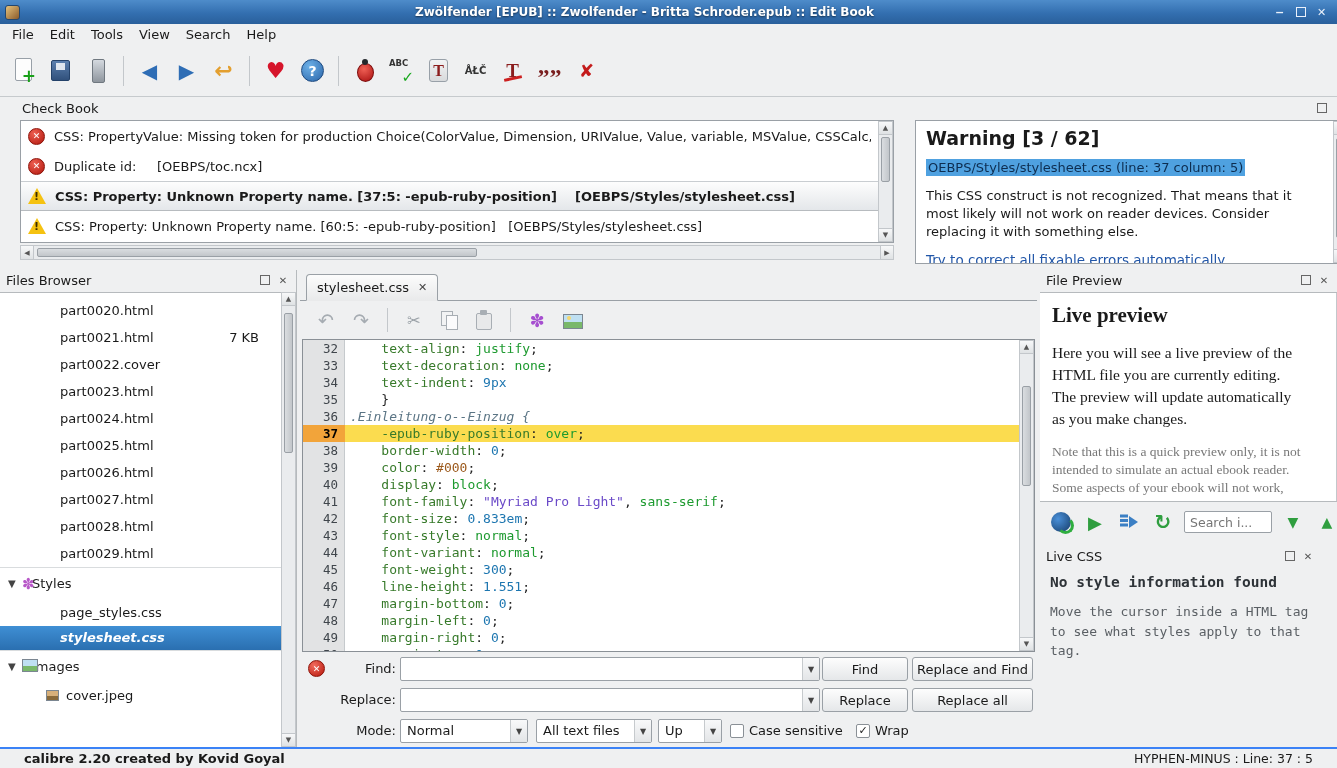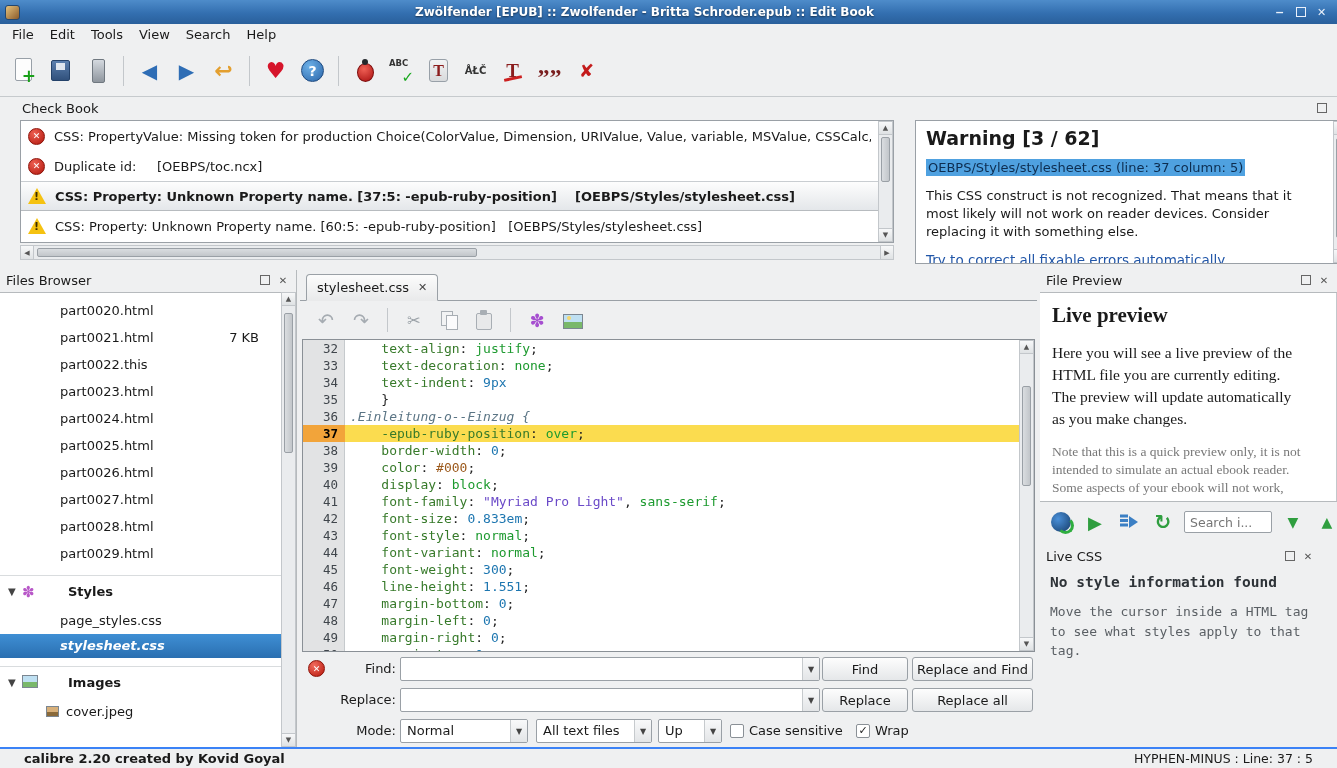--- a/index.html
+++ b/index.html
@@ -124,22 +124,22 @@
   
   .files-panel { position:absolute; left:0; top:270px; width:297px; height:477px;
     border-right:1px solid #b6babd; }
   .fb-body { position:absolute; left:0; top:22px; right:0; bottom:0; background:#fff;
     border-top:1px solid #b6babd; overflow:hidden; padding-top:4px; }
   .fb-file { height:27px; line-height:27px; padding-left:60px; font-size:13px;
     position:relative; width:283px; white-space:nowrap; overflow:hidden; }
   .fb-file .size { position:absolute; right:24px; top:0; }
   .fb-file.selected { height:24px; line-height:24px; color:#fff; font-weight:bold; font-style:italic;
     background:linear-gradient(#3f8fd4,#2a6fb0); }
-  .fb-cat { height:32px; line-height:32px; padding-left:68px; font-weight:bold; position:relative;
-    border-top:1px solid #d9dcde; margin-top:8px; width:283px; }
+  .fb-cat { height:32px; line-height:32px; padding-left:32px; font-weight:normal; position:relative;
+    border-top:1px solid #d9dcde; width:283px; }
   .fb-cat .tri { position:absolute; left:8px; top:0; font-size:10px; color:#444; }
   .fb-cat .tri::before { content:"▼"; }
   .cicon { position:absolute; left:22px; top:8px; }
   .cicon.styles { color:#b858c8; font-size:15px; line-height:15px; top:9px; }
   .cicon.styles::before { content:"✽"; }
   .cicon.images, .ficon.image-file { width:16px; height:13px; border:1px solid #7b8691;
     background:linear-gradient(#bfe0f2 55%, #79b86a 55%); }
   .ficon.image-file { position:absolute; left:46px; top:8px; width:13px; height:11px;
     background:linear-gradient(#d8b07a 55%, #8a6a3a 55%); }
   .fb-file.has-icon { padding-left:66px; }
@@ -369,21 +369,21 @@
   <div class="dock-title">
     <span>Files Browser</span>
     <span class="dock-btns">
       <span class="dbtn float"></span>
       <span class="dbtn close"></span>
     </span>
   </div>
   <div class="fb-body" id="fb-body">
       <div class="fb-file"><span>part0020.html</span></div>
       <div class="fb-file"><span>part0021.html</span><span class="size">7 KB</span></div>
-      <div class="fb-file"><span>part0022.this</span></div>
+      <div class="fb-file"><span>part0022.cover</span></div>
       <div class="fb-file"><span>part0023.html</span></div>
       <div class="fb-file"><span>part0024.html</span></div>
       <div class="fb-file"><span>part0025.html</span></div>
       <div class="fb-file"><span>part0026.html</span></div>
       <div class="fb-file"><span>part0027.html</span></div>
       <div class="fb-file"><span>part0028.html</span></div>
       <div class="fb-file"><span>part0029.html</span></div>
       <div class="fb-cat"><span class="tri"></span><span class="cicon styles"></span><span>Styles</span></div>
       <div class="fb-file"><span>page_styles.css</span></div>
       <div class="fb-file selected"><span>stylesheet.css</span></div>

